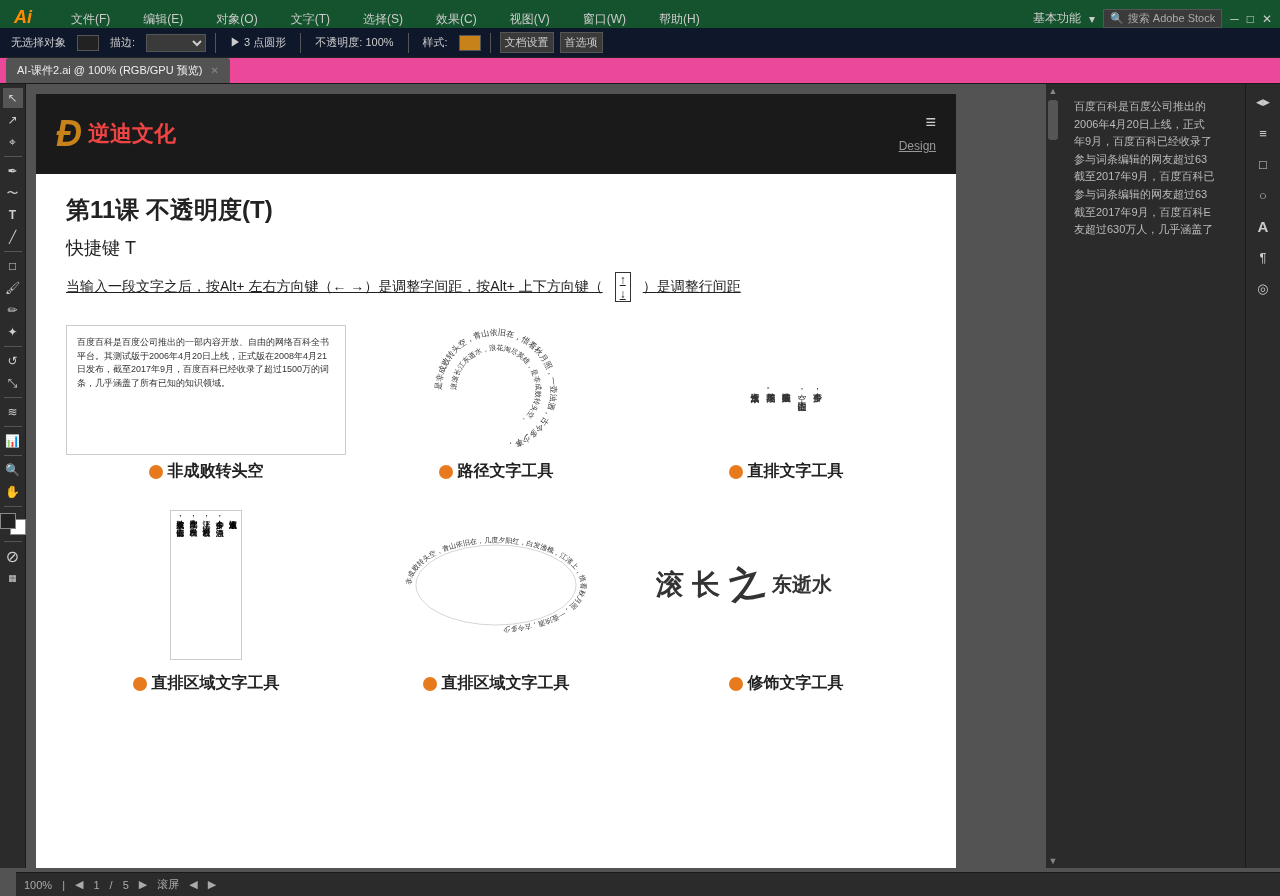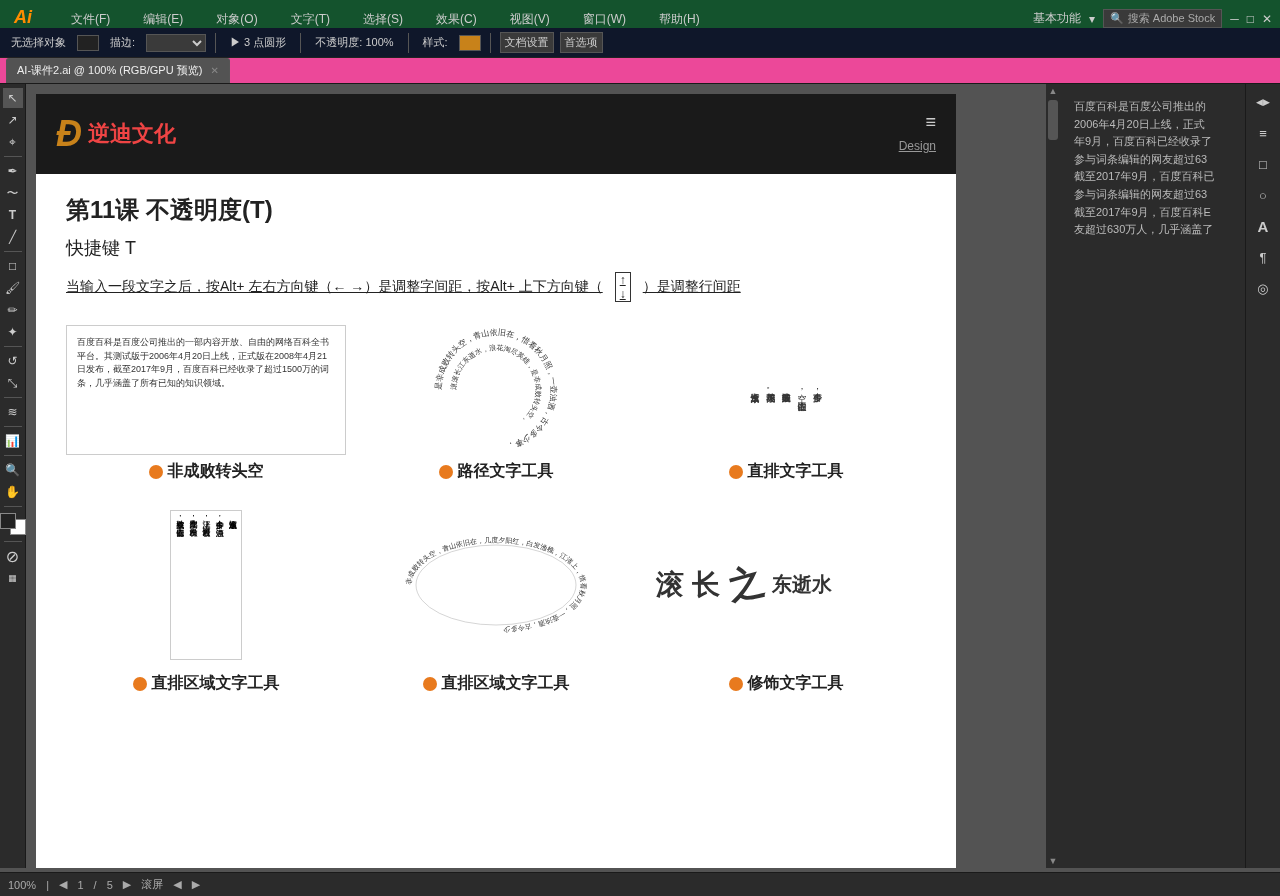--- a/index.html
+++ b/index.html
@@ -296,21 +296,21 @@
       background: #2b2b2b;
       display: flex;
       align-items: center;
       padding: 0 8px;
       font-size: 11px;
       color: #aaa;
       gap: 10px;
       border-top: 1px solid #1a1a1a;
       position: absolute;
       bottom: 0;
-      left: 0;
+      left: 16px;
       right: 0;
     }
 
     
     .svg-circle-text {
       width: 140px;
       height: 140px;
     }
 
     

